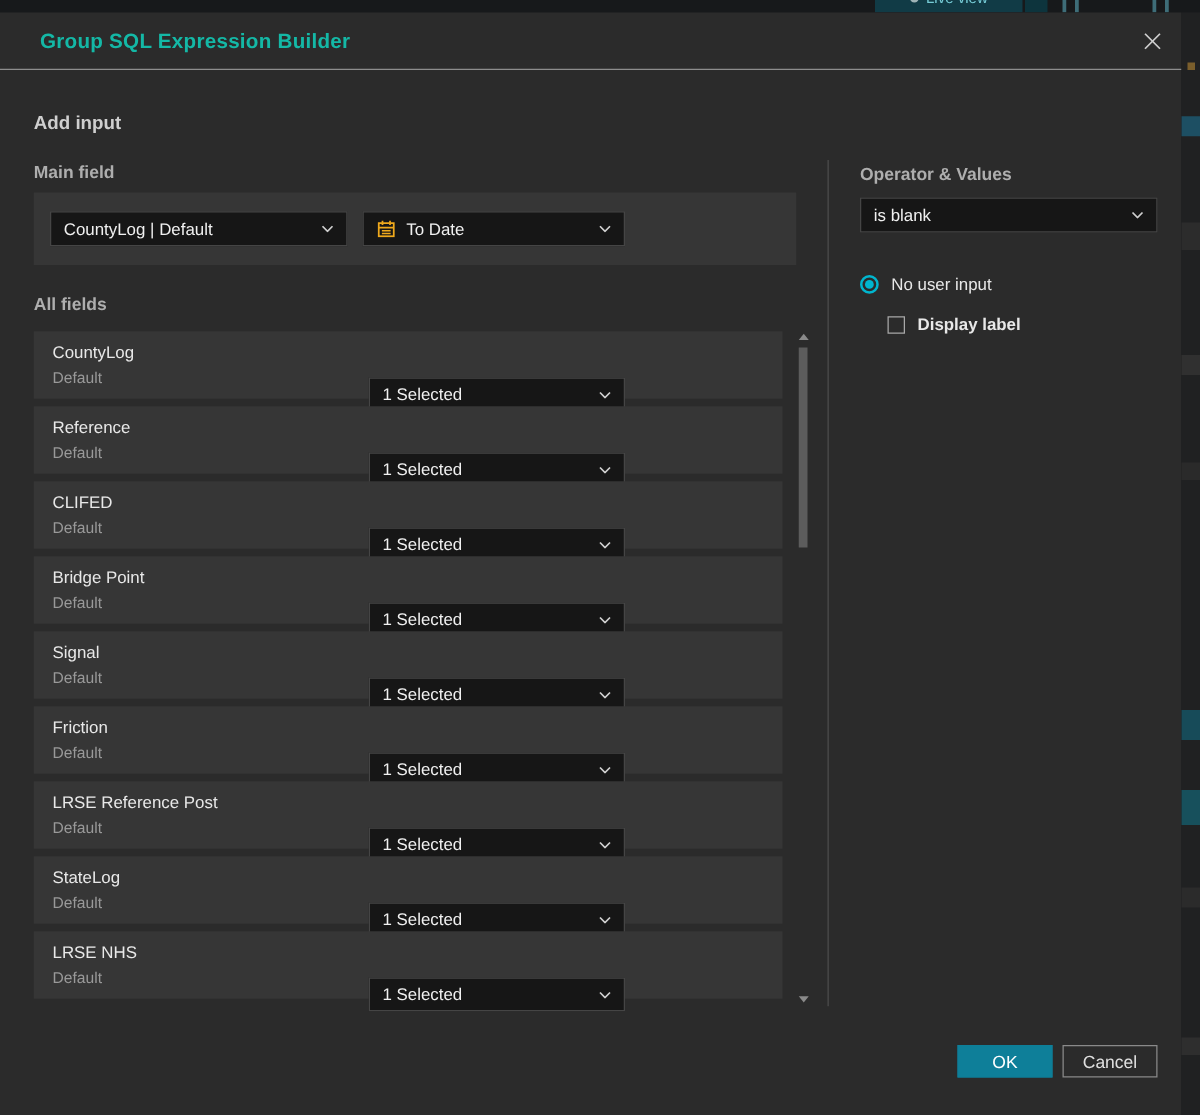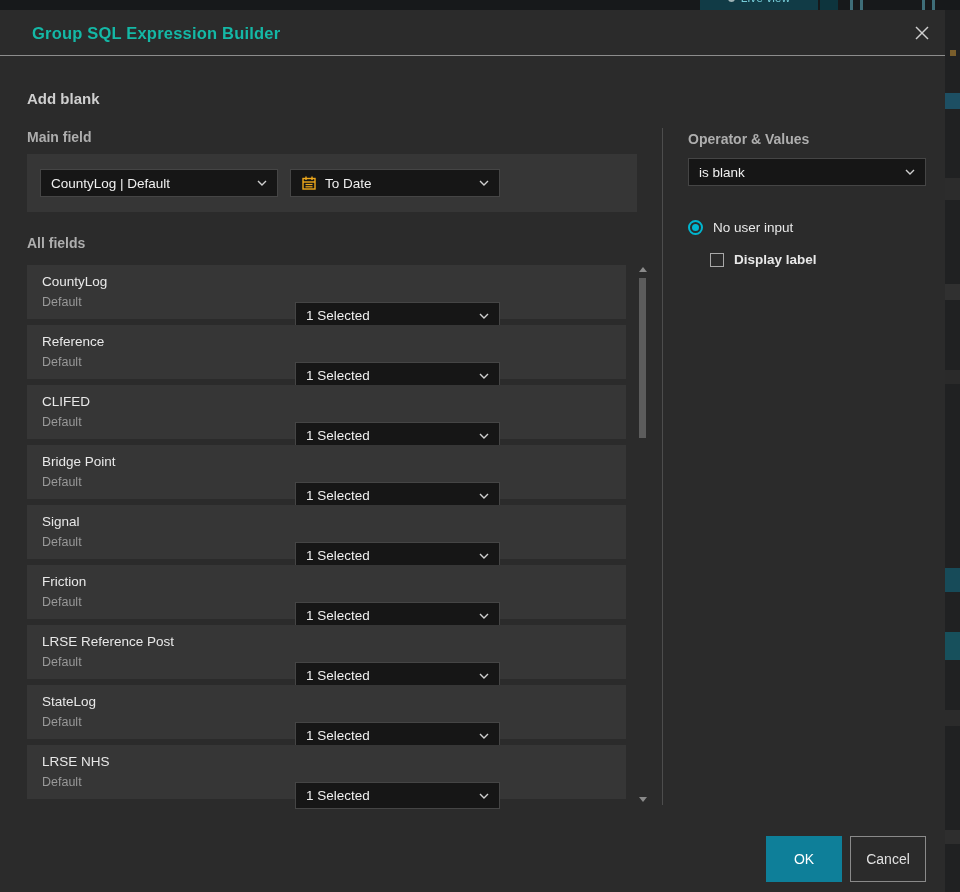--- a/index.html
+++ b/index.html
@@ -52,21 +52,21 @@
   
   .op-select { position:absolute; left:688px; top:148px; width:238px; }
   .radio-row { position:absolute; left:688px; top:210px; display:flex; align-items:center; gap:10px; cursor:pointer; }
   .radio { width:15px; height:15px; border-radius:50%; border:2px solid var(--radio-teal); position:relative; flex:0 0 auto; }
   .radio::after { content:""; position:absolute; left:50%; top:50%; width:7px; height:7px; margin:-3.5px 0 0 -3.5px; border-radius:50%; background:var(--radio-teal); }
   .check-row { position:absolute; left:710px; top:242px; display:flex; align-items:center; gap:10px; cursor:pointer;font-weight:bold; }
   .checkbox { width:14px; height:14px; border:1.5px solid #a8a8a8; background:transparent; flex:0 0 auto; }
   .ctl-label { font-size:13.5px; color:#e8e8e8; }
 
   
-  .btn { position:absolute; top:826px; width:76px; height:46px; font-size:14px; font-family:"Liberation Sans", sans-serif; cursor:pointer; }
+  .btn { position:absolute; top:826px; width:76px; height:26px; font-size:14px; font-family:"Liberation Sans", sans-serif; cursor:pointer; }
   .btn-ok { left:766px; background:var(--accent-teal); border:1px solid var(--accent-teal); color:#ffffff; }
   .btn-cancel { left:850px; background:transparent; border:1px solid #8a8a8a; color:#e0e0e0; }
 </style>
 </head>
 <body>
 
 <div class="screen">
 
   <div class="app-top-strip">
     <div class="live-view-pill">
@@ -97,21 +97,21 @@
     <div class="dialog-header">
       <div class="dialog-title">Group SQL Expression Builder</div>
       <button class="close-btn">
         <svg width="18" height="18" viewBox="0 0 18 18">
           <line x1="3" y1="3" x2="15" y2="15" stroke="#cfcfcf" stroke-width="1.4"></line>
           <line x1="15" y1="3" x2="3" y2="15" stroke="#cfcfcf" stroke-width="1.4"></line>
         </svg>
       </button>
     </div>
 
-    <div class="section-heading" style="top:80px;">Add blank</div>
+    <div class="section-heading" style="top:80px;">Add input</div>
 
     <div class="sub-label" style="top:119px;">Main field</div>
     <div class="main-field-box">
       <div class="select mf-select-1">
         <span class="sel-text">CountyLog | Default</span>
         <svg class="chev" width="10" height="6" viewBox="0 0 10 6">
             <polyline points="1,1 5,5 9,1" fill="none" stroke="#cfcfcf" stroke-width="1.4"></polyline>
           </svg>
       </div>
       <div class="select mf-select-2">

